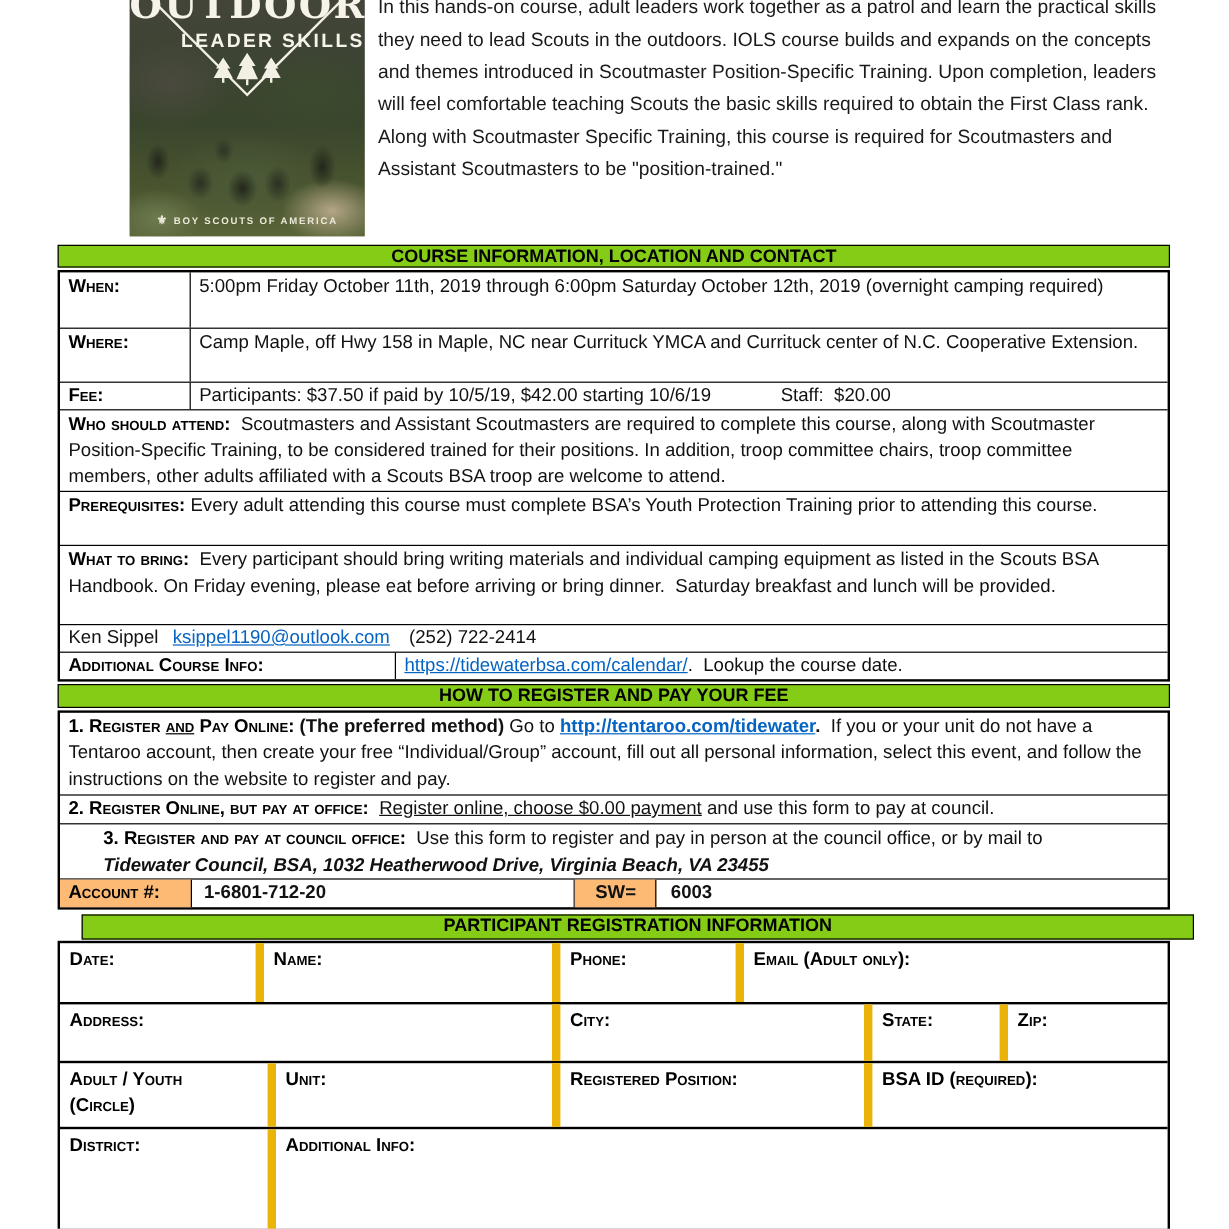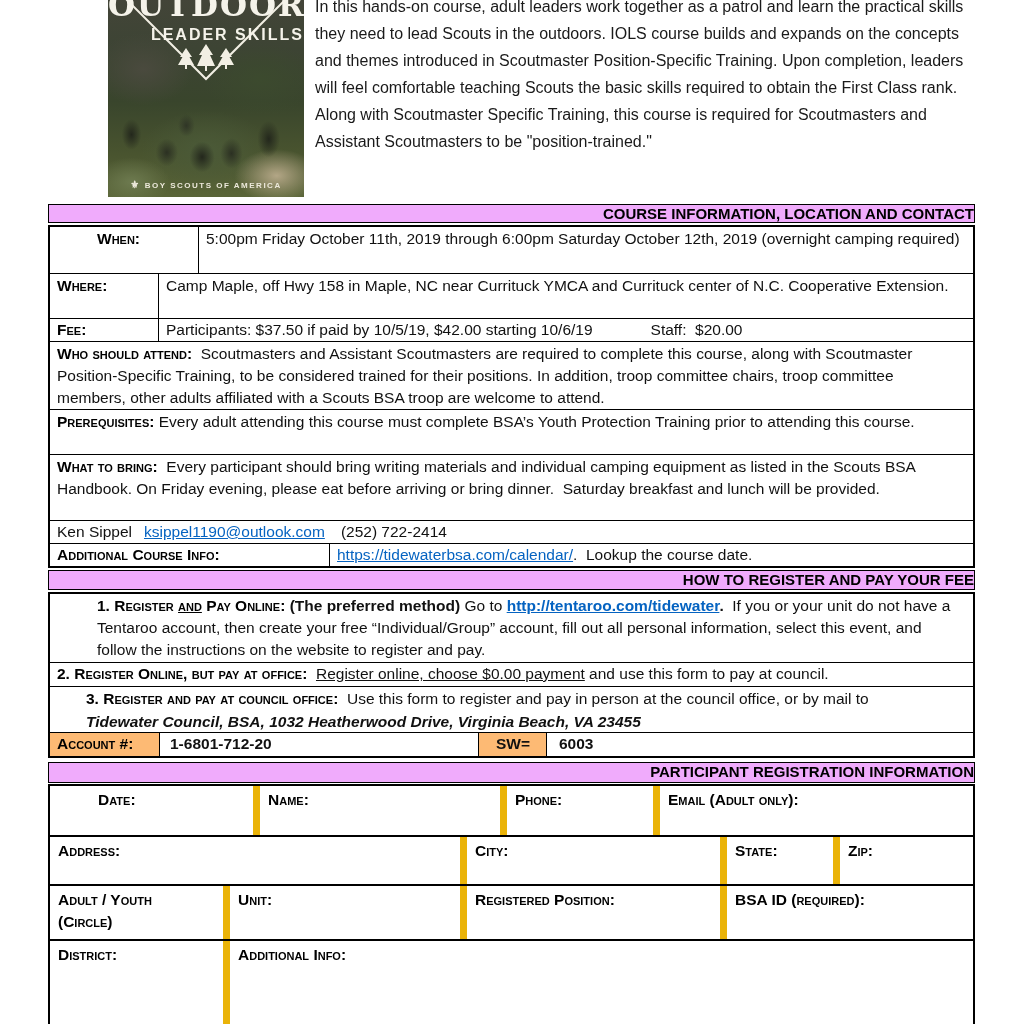--- a/index.html
+++ b/index.html
@@ -37,33 +37,33 @@
   .poster-brand { position: absolute; bottom: 7px; left: 0; width: 100%; text-align: center;
                   color: #ece8da; font-size: 8px; letter-spacing: 1.5px; font-weight: bold; }
   .fleur { margin-right: 4px; font-size: 10px; }
 
   
   .intro { position: absolute; left: 315px; top: -7px; width: 660px;
            font-size: 16px; line-height: 27px; color: #1a1a1a; }
   .pre { white-space: pre-wrap; }
 
   
-  .bar { position: absolute; left: 48px; width: 927px; height: 20px; background: #f0abfc;
-         border: 1px solid #000; text-align: right; font-weight: bold; font-size: 15px; line-height: 18px; color: #000; }
+  .bar { position: absolute; left: 48px; width: 927px; height: 20px; background: #84cc16;
+         border: 1px solid #000; text-align: center; font-weight: bold; font-size: 15px; line-height: 18px; color: #000; }
   .bar1 { top: 204px; height: 19px; }
   .bar2 { top: 570px; }
-  .bar3 { top: 762px; height: 21px; }
+  .bar3 { top: 762px; height: 21px; margin-left: 20px; }
 
   
   .tbl { position: absolute; left: 48px; width: 927px; border: 2px solid #000; background: #fff; }
   .t1 { top: 225px; height: 343px; }
   .t2 { top: 592px; height: 166px; }
   .t3 { top: 784px; height: 242px; }
   .r { display: flex; border-top: 1px solid #000; font-size: 15.5px; line-height: 22px; }
-  .tbl .r:first-child { border-top: none; padding-left: 40px; }
+  .tbl .r:first-child { border-top: none; }
   .t3 .r { border-top: 2px solid #000; }
   .t3 .r:first-child { border-top: none; }
   .c { border-right: 1px solid #000; padding: 1px 6px 0 7px; }
   .t3 .c { border-right: 7px solid #eab308; padding: 3px 6px 0 8px; }
   .c:last-child, .t3 .c:last-child { border-right: none; }
   .blk { display: block; padding: 1px 8px 0 7px; }
   .lbl { font-weight: bold; font-variant: small-caps; color: #000; }
   .val {}
   .tight { line-height: 20px; }
   .u { text-decoration: underline; }

